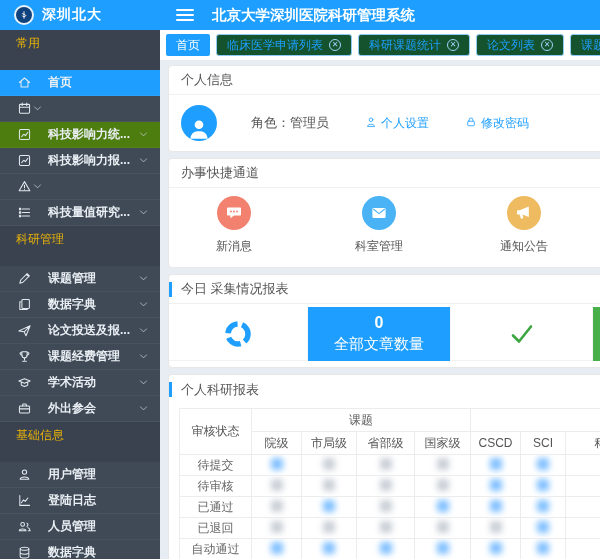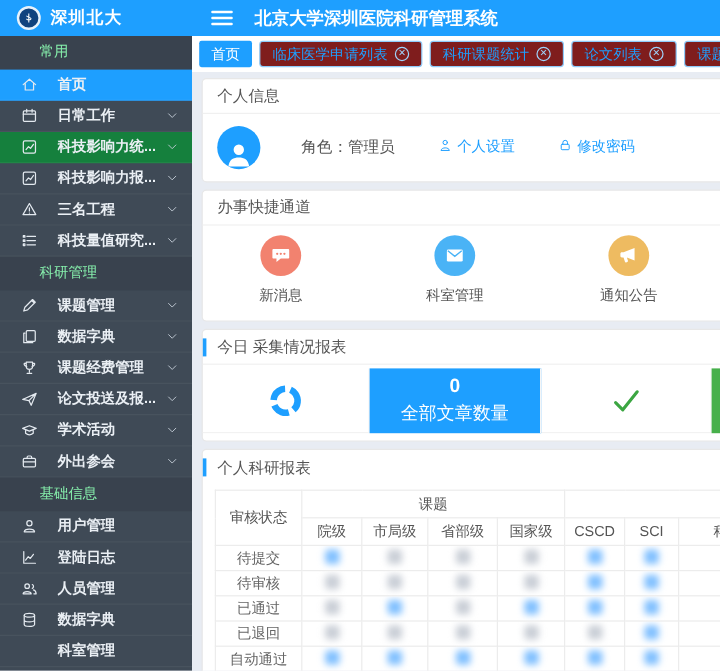--- a/index.html
+++ b/index.html
@@ -11,37 +11,37 @@
   .logo-area { width:160px; height:30px; display:flex; align-items:center; padding-left:14px; flex:0 0 160px; }
   .logo-badge { width:20px; height:20px; border-radius:50%; background:#10427E; border:2px solid #E8F2FB; display:flex; align-items:center; justify-content:center; }
   .logo-badge svg { width:10px; height:10px; }
   .logo-text { color:#fff; font-size:14px; font-weight:bold; margin-left:8px; letter-spacing:1px; }
   .burger { width:18px; height:13px; margin-left:16px; display:flex; flex-direction:column; justify-content:space-between; cursor:pointer; }
   .burger span { display:block; height:2.4px; background:#fff; border-radius:1px; }
   .app-title { color:#fff; font-size:14.5px; font-weight:bold; margin-left:18px; white-space:nowrap; }
 
   
   .sidebar { position:absolute; top:30px; left:0; width:160px; height:529px; background:#3F4A56; overflow:hidden; z-index:20; }
-  .side-section { height:28px; line-height:26px; padding-left:33px; background:#39424E; color:#86efac; font-size:12px; }
+  .side-section { height:40px; line-height:26px; padding-left:16px; background:#39424E; color:#eab308; font-size:12px; }
   .side-item { height:26px; display:flex; align-items:center; padding:0 10px 0 16px; color:#EAEFF4; font-size:12px; font-weight:bold; cursor:pointer; border-bottom:1px solid rgba(255,255,255,0.05); }
   .side-item .s-icon { width:16px; height:16px; flex:0 0 16px; color:#E3E9EF; display:flex; align-items:center; justify-content:center; }
   .side-item .s-icon svg { width:15px; height:15px; }
   .side-item .s-label { margin-left:16px; flex:1; white-space:nowrap; overflow:hidden; }
   .side-item .s-chev { width:12px; color:#C7D0D9; display:flex; }
   .side-item .s-chev svg { width:11px; height:11px; }
   .side-item.active { background:#1E9FFF; }
-  .side-item.dark { background:#15803d; }
+  .side-item.dark { background:#4d7c0f; }
 
   
   .main { position:absolute; top:30px; left:160px; width:440px; height:529px; overflow:hidden; }
   .main-inner { width:750px; }
   .tabbar { height:30px; background:#fff; display:flex; align-items:center; padding-left:6px; gap:6px; }
   .tab { height:22px; display:inline-flex; align-items:center; padding:0 10px; font-size:12px; border-radius:2px; cursor:pointer; white-space:nowrap; }
   .tab.active { background:#1E9FFF; color:#fff; }
-  .tab.plain { background:#7f1d1d; color:#1E9FFF; border:1px solid #8FCBF9; border-radius:3px; }
+  .tab.plain { background:#14532d; color:#1E9FFF; border:1px solid #8FCBF9; border-radius:3px; }
   .tab .closex { margin-left:6px; width:12px; height:12px; border:1px solid #9FD3FB; color:#9FD3FB; border-radius:50%; font-size:8px; line-height:10px; text-align:center; cursor:pointer; }
 
   .content { padding:5px 8px; }
   .card { background:#fff; border:1px solid #E7E7E7; border-radius:4px; margin-bottom:6px; position:relative; }
   .card-head { height:29px; display:flex; align-items:center; padding:0 12px; font-size:13px; color:#555; border-bottom:1px solid #F0F0F0; }
   .card-head.no-border { border-bottom:none; }
   .blue-bar { position:absolute; left:0; width:3px; height:15px; background:#1E9FFF; top:7px; }
 
   
   .profile-body { display:flex; align-items:center; padding:10px 12px; height:56px; }
@@ -106,21 +106,20 @@
       </span>
       <span class="s-label">首页</span>
     </div>
     <div class="side-item">
       <span class="s-icon">
         <svg viewBox="0 0 16 16" fill="none" stroke="currentColor" stroke-width="1.1" stroke-linecap="round" stroke-linejoin="round">
           <rect x="2.6" y="3.6" width="10.8" height="9.4" rx="1"></rect>
           <path d="M2.6 6.6h10.8M5.6 2.2v2.6M10.4 2.2v2.6"></path>
         </svg>
       </span>
-      <span class="s-label">日常工作</span>
       <span class="s-chev">
         <svg viewBox="0 0 16 16" fill="none" stroke="currentColor" stroke-width="1.1" stroke-linecap="round" stroke-linejoin="round">
           <path d="m3.6 5.6 4.4 4.4 4.4-4.4"></path>
         </svg>
       </span>
     </div>
     <div class="side-item dark">
       <span class="s-icon">
         <svg viewBox="0 0 16 16" fill="none" stroke="currentColor" stroke-width="1.1" stroke-linecap="round" stroke-linejoin="round">
           <rect x="2.6" y="2.6" width="10.8" height="10.8" rx="1.4"></rect>
@@ -148,21 +147,20 @@
         </svg>
       </span>
     </div>
     <div class="side-item">
       <span class="s-icon">
         <svg viewBox="0 0 16 16" fill="none" stroke="currentColor" stroke-width="1.1" stroke-linecap="round" stroke-linejoin="round">
           <path d="M8 2.8 13.7 12.6H2.3z"></path>
           <path d="M8 6.6v2.8M8 11.2v.01"></path>
         </svg>
       </span>
-      <span class="s-label">三名工程</span>
       <span class="s-chev">
         <svg viewBox="0 0 16 16" fill="none" stroke="currentColor" stroke-width="1.1" stroke-linecap="round" stroke-linejoin="round">
           <path d="m3.6 5.6 4.4 4.4 4.4-4.4"></path>
         </svg>
       </span>
     </div>
     <div class="side-item">
       <span class="s-icon">
         <svg viewBox="0 0 16 16" fill="none" stroke="currentColor" stroke-width="1.1" stroke-linecap="round" stroke-linejoin="round">
           <path d="M5.8 4.3h7.6M5.8 8h7.6M5.8 11.7h7.6M2.6 3.6h1.4v1.4H2.6zM2.6 7.3h1.4v1.4H2.6zM2.6 11h1.4v1.4H2.6z"></path>
@@ -199,37 +197,37 @@
       <span class="s-label">数据字典</span>
       <span class="s-chev">
         <svg viewBox="0 0 16 16" fill="none" stroke="currentColor" stroke-width="1.1" stroke-linecap="round" stroke-linejoin="round">
           <path d="m3.6 5.6 4.4 4.4 4.4-4.4"></path>
         </svg>
       </span>
     </div>
     <div class="side-item">
       <span class="s-icon">
         <svg viewBox="0 0 16 16" fill="none" stroke="currentColor" stroke-width="1.1" stroke-linecap="round" stroke-linejoin="round">
+          <path d="M2 8.4 14 3 9.6 13.6 7.6 9.4zM7.6 9.4 14 3"></path>
+        </svg>
+      </span>
+      <span class="s-label">论文投送及报...</span>
+      <span class="s-chev">
+        <svg viewBox="0 0 16 16" fill="none" stroke="currentColor" stroke-width="1.1" stroke-linecap="round" stroke-linejoin="round">
+          <path d="m3.6 5.6 4.4 4.4 4.4-4.4"></path>
+        </svg>
+      </span>
+    </div>
+    <div class="side-item">
+      <span class="s-icon">
+        <svg viewBox="0 0 16 16" fill="none" stroke="currentColor" stroke-width="1.1" stroke-linecap="round" stroke-linejoin="round">
           <path d="M5.2 3h5.6v3.6a2.8 2.8 0 0 1-5.6 0zM5.2 4H3.4a2.3 2.3 0 0 0 2.2 2.8M10.8 4h1.8a2.3 2.3 0 0 1-2.2 2.8M8 9.4v2.4M6 13h4"></path>
         </svg>
       </span>
       <span class="s-label">课题经费管理</span>
-      <span class="s-chev">
-        <svg viewBox="0 0 16 16" fill="none" stroke="currentColor" stroke-width="1.1" stroke-linecap="round" stroke-linejoin="round">
-          <path d="m3.6 5.6 4.4 4.4 4.4-4.4"></path>
-        </svg>
-      </span>
-    </div>
-    <div class="side-item">
-      <span class="s-icon">
-        <svg viewBox="0 0 16 16" fill="none" stroke="currentColor" stroke-width="1.1" stroke-linecap="round" stroke-linejoin="round">
-          <path d="M2 8.4 14 3 9.6 13.6 7.6 9.4zM7.6 9.4 14 3"></path>
-        </svg>
-      </span>
-      <span class="s-label">论文投送及报...</span>
       <span class="s-chev">
         <svg viewBox="0 0 16 16" fill="none" stroke="currentColor" stroke-width="1.1" stroke-linecap="round" stroke-linejoin="round">
           <path d="m3.6 5.6 4.4 4.4 4.4-4.4"></path>
         </svg>
       </span>
     </div>
     <div class="side-item">
       <span class="s-icon">
         <svg viewBox="0 0 16 16" fill="none" stroke="currentColor" stroke-width="1.1" stroke-linecap="round" stroke-linejoin="round">
           <path d="M2 6.4 8 4l6 2.4L8 8.8zM4.6 7.8v3c2 1.6 4.8 1.6 6.8 0v-3"></path>

